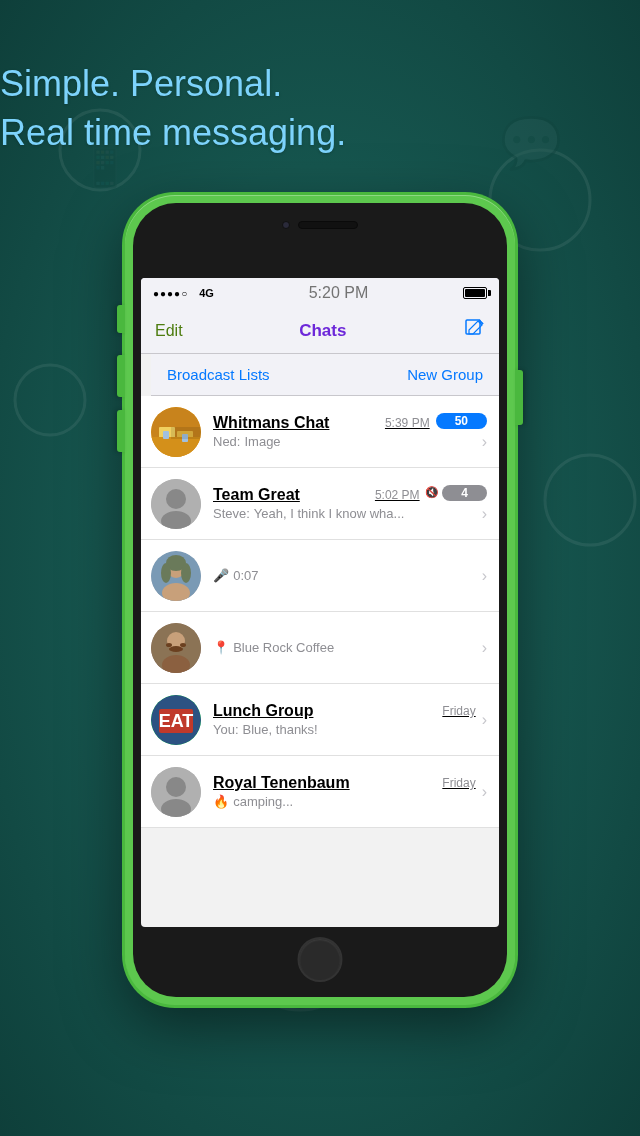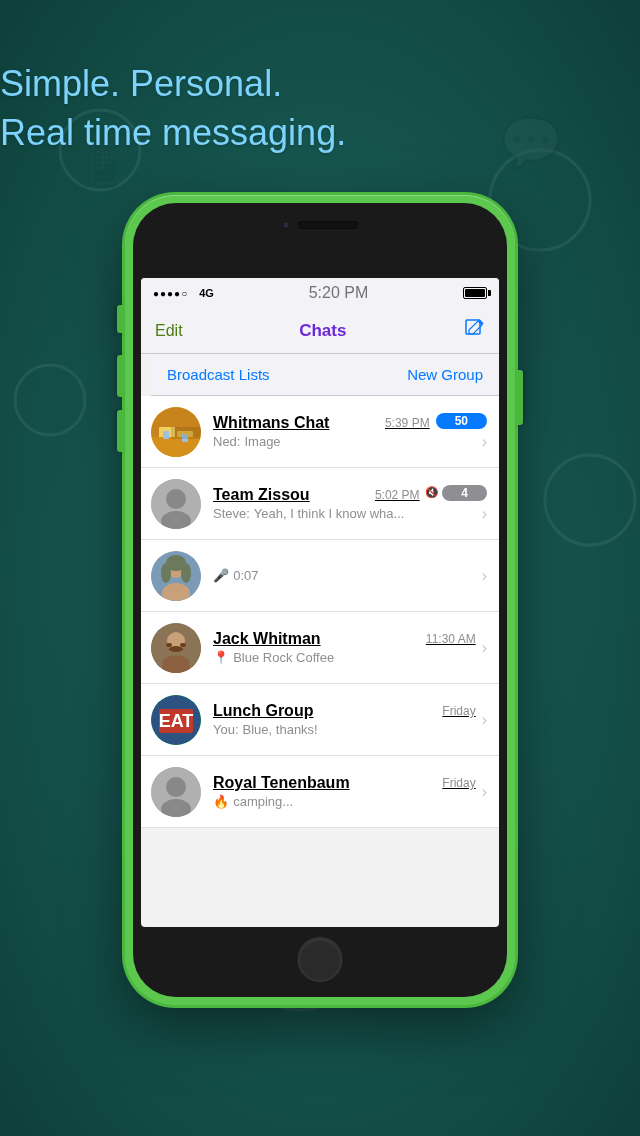--- a/index.html
+++ b/index.html
@@ -383,21 +383,21 @@
           <div class="chat-item">
             <div class="avatar avatar-zissou">
               <svg width="50" height="50" viewBox="0 0 50 50">
                 <circle cx="25" cy="25" r="25" fill="#b0b0b0"></circle>
                 <circle cx="25" cy="20" r="10" fill="#888"></circle>
                 <ellipse cx="25" cy="42" rx="15" ry="10" fill="#888"></ellipse>
               </svg>
             </div>
             <div class="chat-content">
               <div class="chat-header">
-                <span class="chat-name">Team Zissou</span>
+                <span class="chat-name">Team Great</span>
                 <span class="chat-time">5:02 PM</span>
               </div>
               <div class="chat-preview">
                 <span class="chat-sender">Steve:</span>
                 <span class="chat-preview-text">Yeah, I think I know wha...</span>
               </div>
             </div>
             <div class="chat-meta">
               <div style="display:flex;align-items:center;gap:3px;">
                 <span style="color:#8e8e93;font-size:11px;">🔇</span>
@@ -436,24 +436,20 @@
                 <circle cx="25" cy="25" r="25" fill="#8b7355"></circle>
                 <circle cx="25" cy="18" r="9" fill="#c8a07a"></circle>
                 <ellipse cx="25" cy="42" rx="14" ry="10" fill="#8b6040"></ellipse>
 
                 <ellipse cx="25" cy="26" rx="7" ry="3" fill="#6b4020"></ellipse>
                 <ellipse cx="18" cy="22" rx="3" ry="2" fill="#6b4020"></ellipse>
                 <ellipse cx="32" cy="22" rx="3" ry="2" fill="#6b4020"></ellipse>
               </svg>
             </div>
             <div class="chat-content">
-              <div class="chat-header">
-                <span class="chat-name">Jack Whitman</span>
-                <span class="chat-time">11:30 AM</span>
-              </div>
               <div class="chat-preview">
                 <span style="color:#8e8e93;font-size:13px;">📍</span>
                 <span class="chat-preview-text">Blue Rock Coffee</span>
               </div>
             </div>
             <div class="chat-meta">
               <span class="chevron">›</span>
             </div>
           </div>
 

